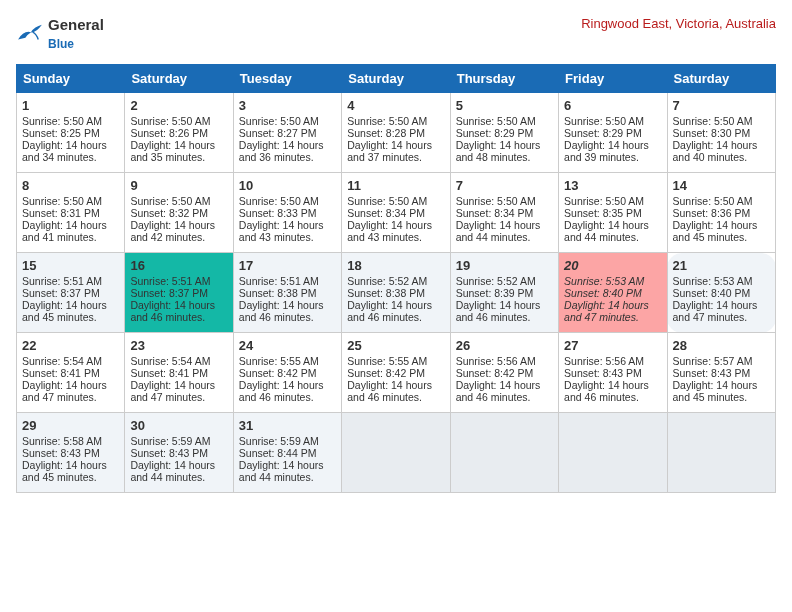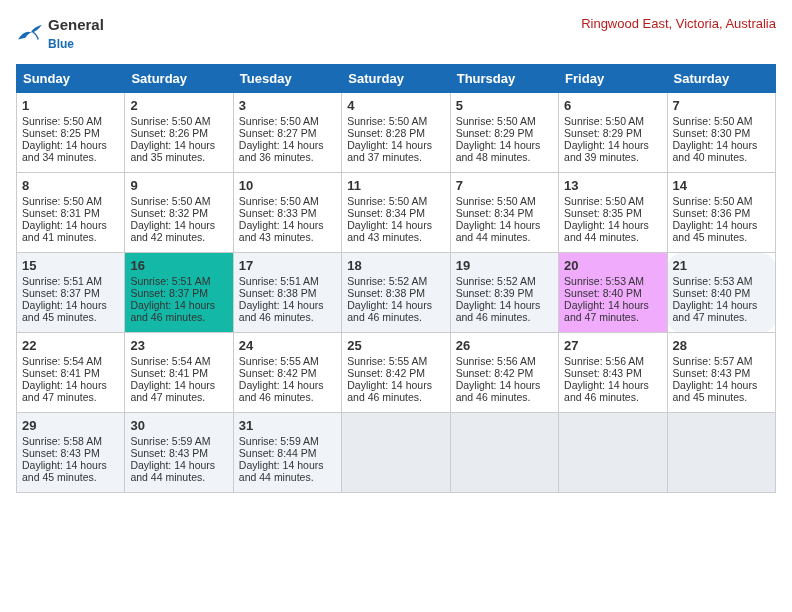--- a/index.html
+++ b/index.html
@@ -230,21 +230,21 @@
           <div>Daylight: 14 hours</div>
           <div>and 46 minutes.</div>
         </td>
         <td style="background: rgb(240, 244, 248);">
           <span class="day-num">19</span>
           <div>Sunrise: 5:52 AM</div>
           <div>Sunset: 8:39 PM</div>
           <div>Daylight: 14 hours</div>
           <div>and 46 minutes.</div>
         </td>
-        <td style="background: #f0abfc;">
+        <td style="background: #fca5a5; font-style: italic;">
           <span class="day-num">20</span>
           <div>Sunrise: 5:53 AM</div>
           <div>Sunset: 8:40 PM</div>
           <div>Daylight: 14 hours</div>
           <div>and 47 minutes.</div>
         </td>
         <td style="background: rgb(240, 244, 248); border-radius: 15px;">
           <span class="day-num">21</span>
           <div>Sunrise: 5:53 AM</div>
           <div>Sunset: 8:40 PM</div>

